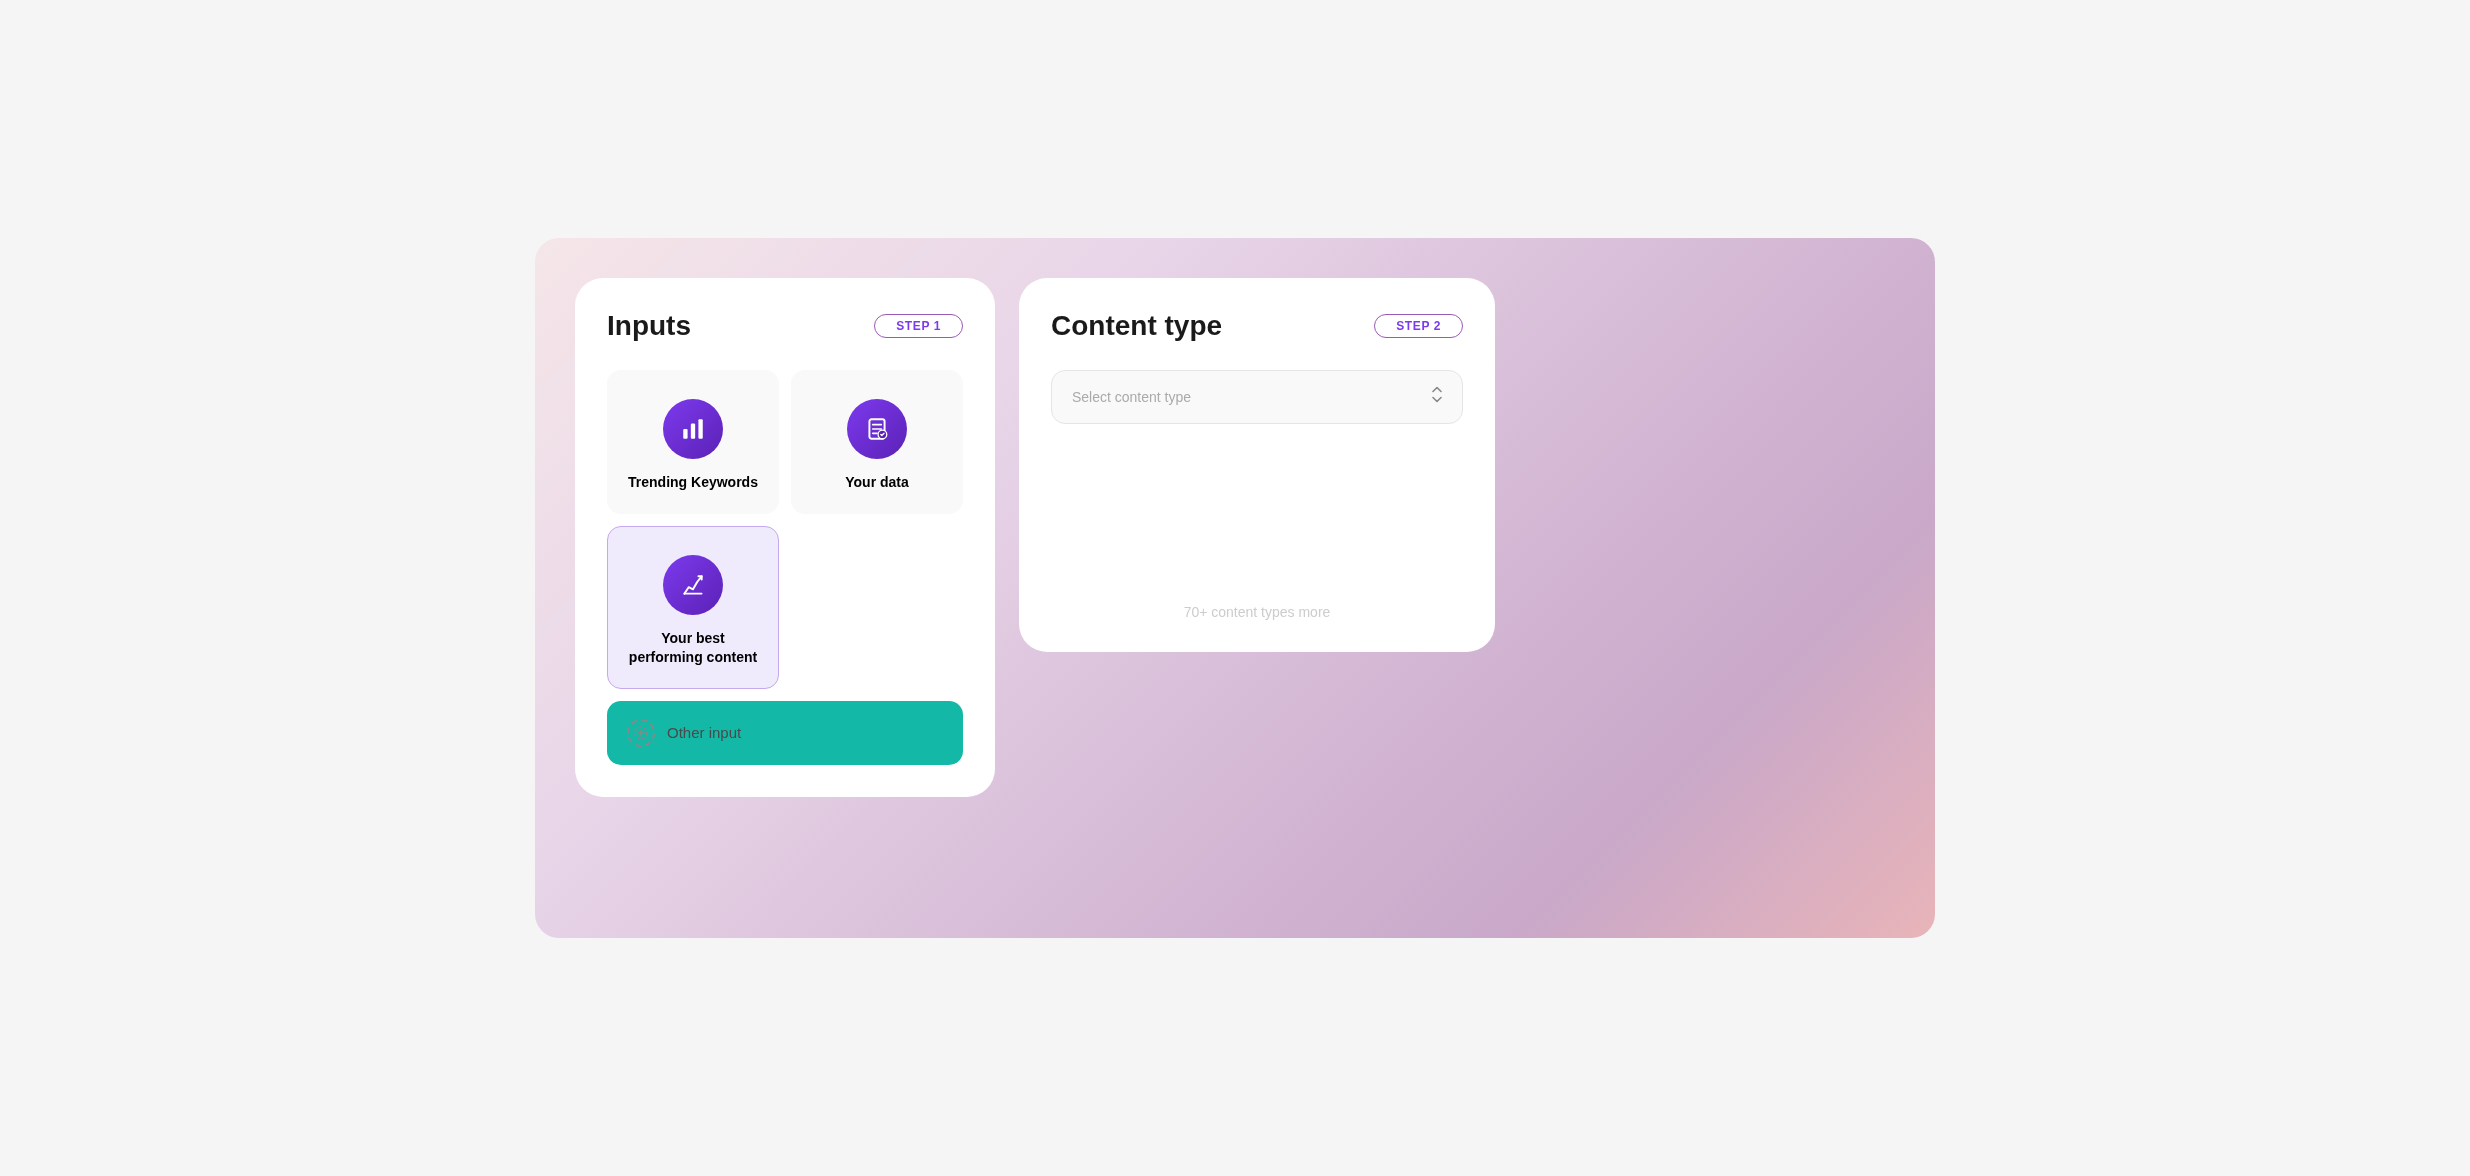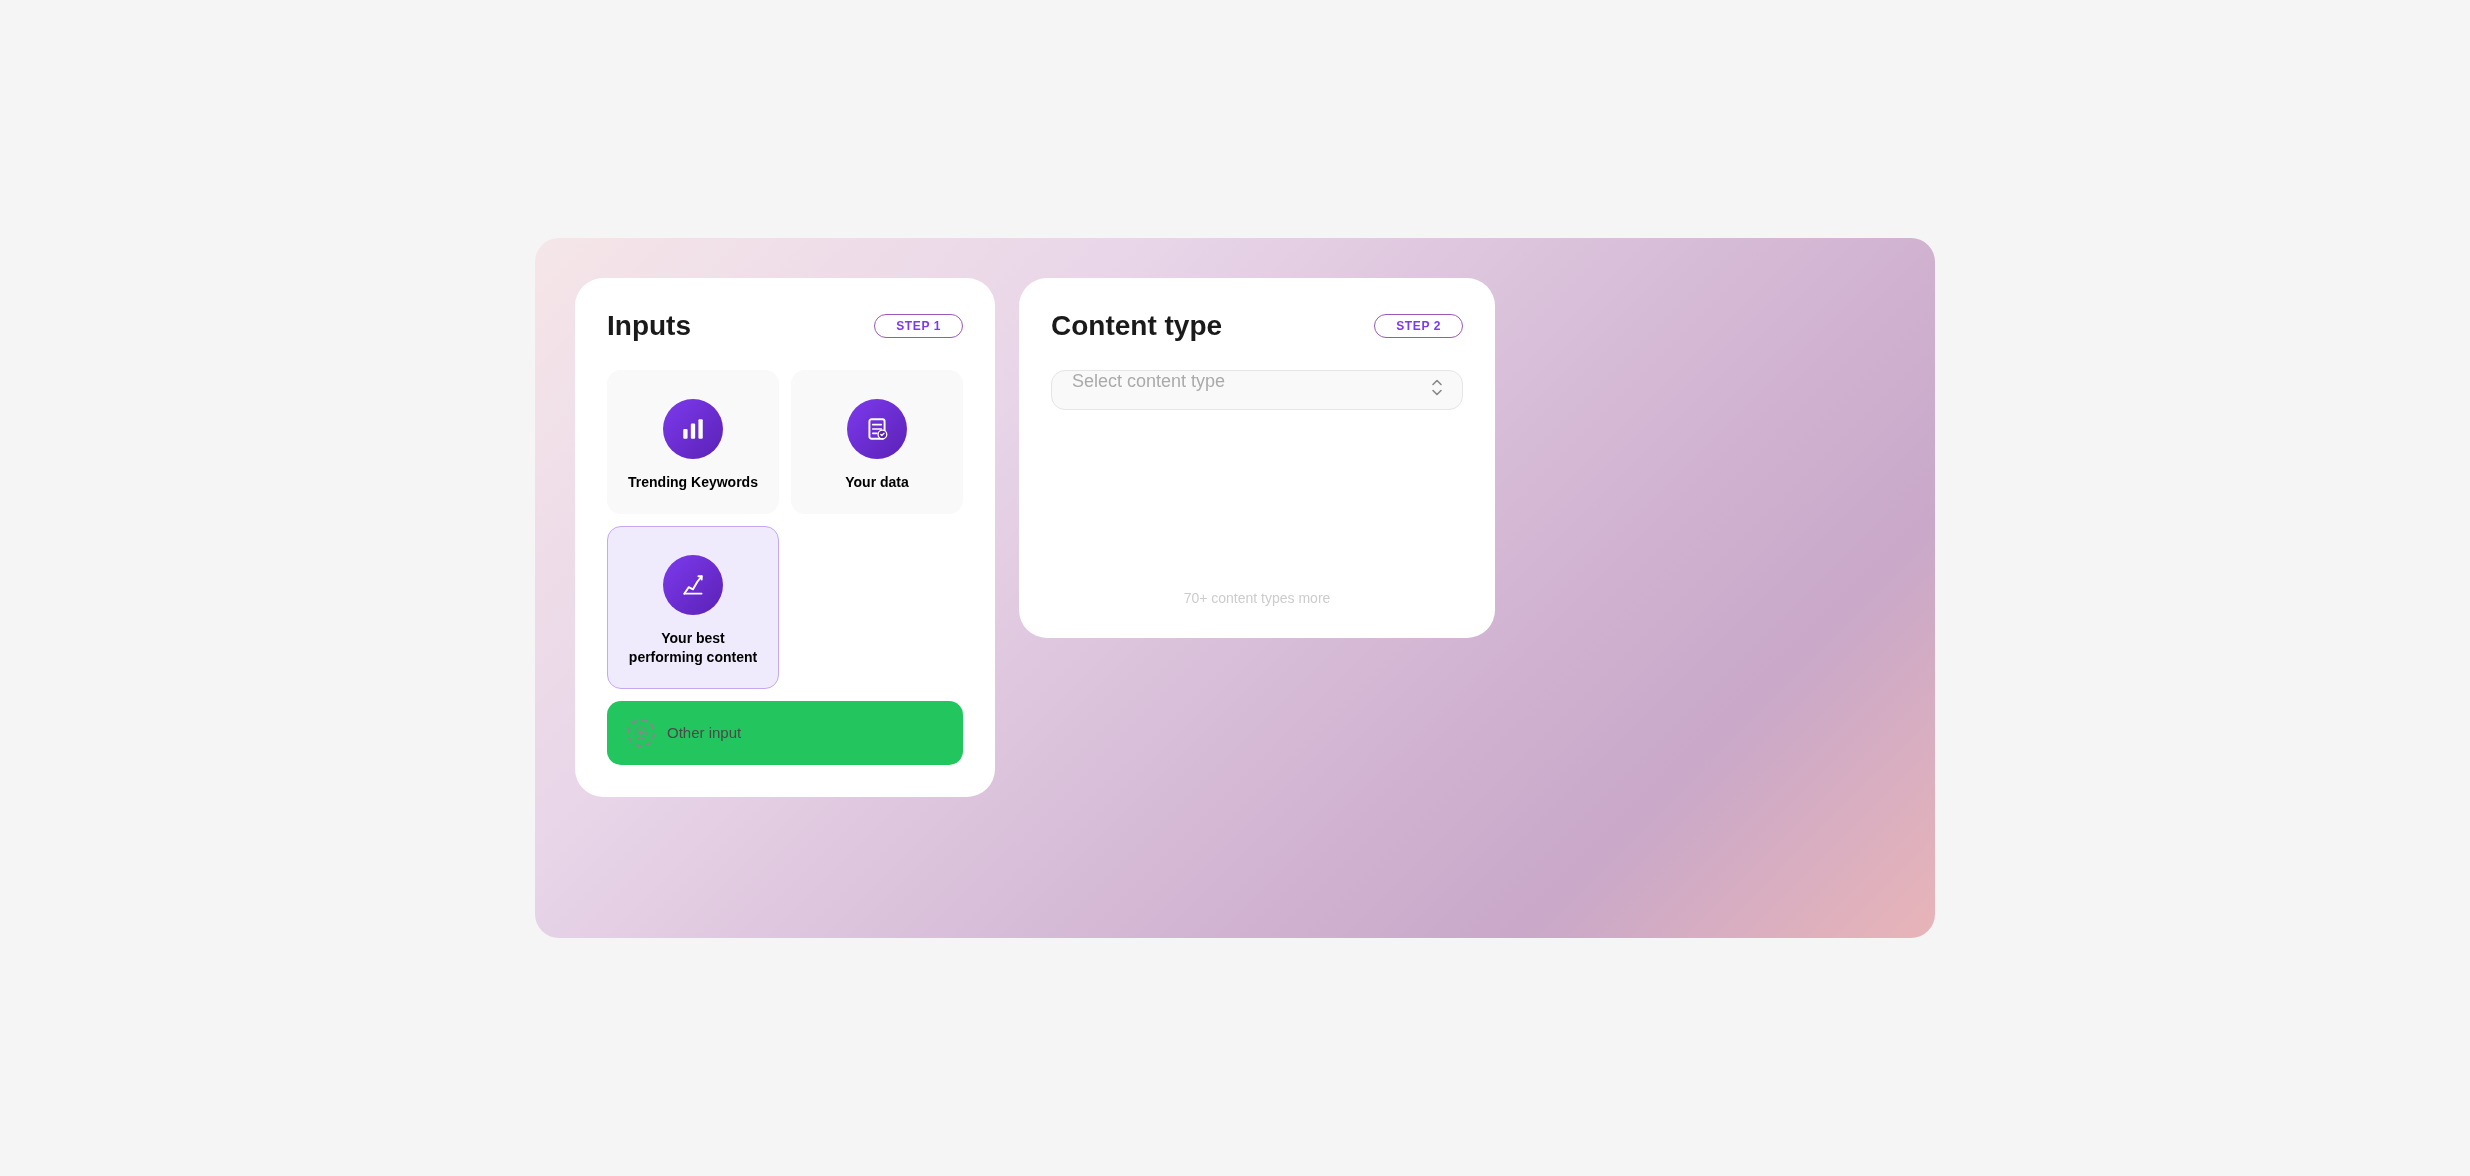--- a/index.html
+++ b/index.html
@@ -103,21 +103,21 @@
     .input-card-label {
       font-size: 14px;
       font-weight: 600;
       color: #000000;
       text-align: center;
       line-height: 1.4;
     }
 
     .other-input-btn {
       width: 100%;
-      background: #22c55e;
+      background: #14b8a6;
       border: none;
       border-radius: 14px;
       padding: 18px 20px;
       display: flex;
       align-items: center;
       gap: 12px;
       cursor: pointer;
       font-size: 15px;
       font-weight: 500;
       color: #4a4a4a;
@@ -139,22 +139,22 @@
     .select-wrapper {
       position: relative;
       margin-bottom: 24px;
     }
 
     .select-dropdown {
       width: 100%;
       background: #f9f9f9;
       border: 1.5px solid #e5e5e5;
       border-radius: 14px;
-      padding: 0 50px 18px 20px;
-      font-size: 18px;
+      padding: 18px 50px 18px 20px;
+      font-size: 14px;
       color: #aaa;
       appearance: none;
       cursor: pointer;
       outline: none;
     }
 
     .select-chevron {
       position: absolute;
       right: 18px;
       top: 50%;

